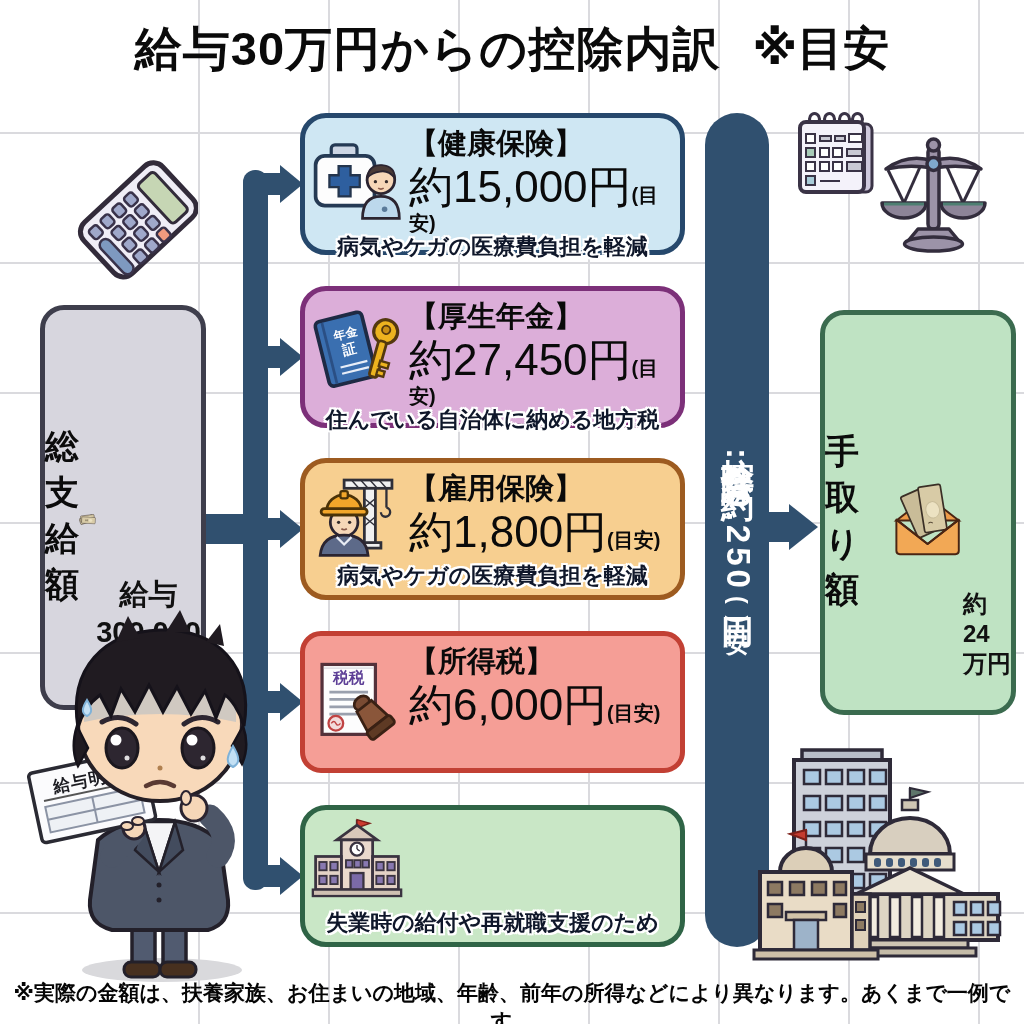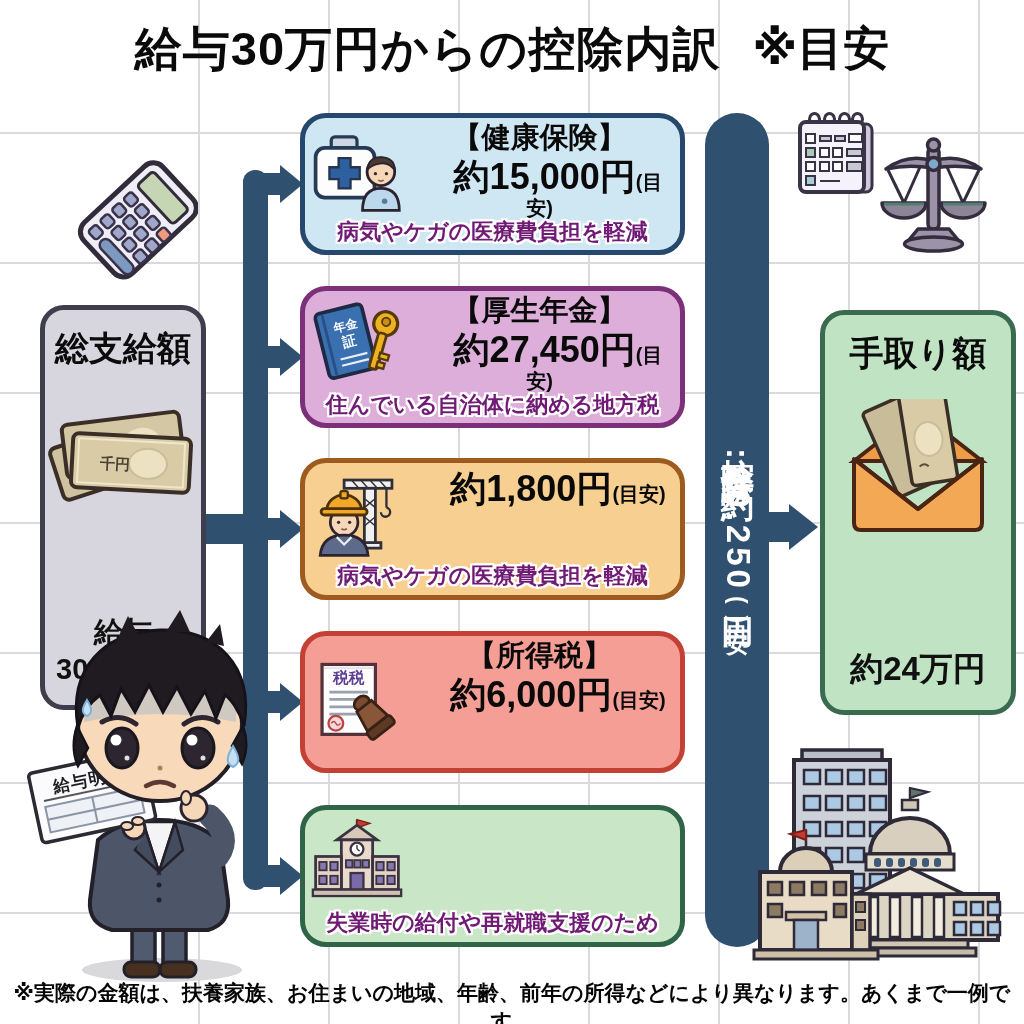--- a/index.html
+++ b/index.html
@@ -11,36 +11,36 @@
       repeating-linear-gradient(to right, transparent 0, transparent 128px, #dadade 128px, #dadade 130px),
       repeating-linear-gradient(to bottom, transparent 0, transparent 128px, #dadade 128px, #dadade 130px);
     background-position:70px 0, 0 4px;
   }
   .title-row{position:absolute;top:18px;left:0;width:100%;display:flex;justify-content:center;gap:32px;z-index:6;}
   .title-main{font-size:47px;font-weight:900;letter-spacing:1px;color:#0a0a0a;}
   .title-note{font-size:46px;font-weight:700;color:#0a0a0a;}
   svg{display:block;}
   .layer{position:absolute;z-index:1;}
   .connectors{position:absolute;left:0;top:0;z-index:2;pointer-events:none;}
-  .side-box{position:absolute;z-index:3;border:5px solid;border-radius:24px;display:flex;flex-direction:column;align-items:center;}
+  .side-box{position:absolute;z-index:3;border:5px solid;border-radius:24px;display:flex;align-items:center;}
   .side-box .hdr{font-size:34px;font-weight:900;margin-top:16px;color:#0b0b0b;}
   .src-box{left:40px;top:305px;width:166px;height:405px;background:#d7d6de;border-color:#3e3e4c;}
   .res-box{left:820px;top:310px;width:196px;height:405px;background:#bfe3c3;border-color:#3b6b4f;}
   .pay{margin-top:auto;margin-bottom:16px;text-align:center;font-size:29px;font-weight:900;line-height:1.3;}
-  .res-amount{margin-top:auto;margin-bottom:18px;font-size:33px;font-weight:900;}
+  .res-amount{margin-top:auto;margin-bottom:30px;font-size:24px;font-weight:900;}
   .dbox{position:absolute;left:300px;width:385px;height:142px;z-index:3;border:5px solid;border-radius:26px;
         display:grid;grid-template-columns:104px 1fr;grid-template-rows:1fr auto;}
   .dbox .icon-wrap{grid-column:1;grid-row:1;display:flex;align-items:center;justify-content:center;padding-top:4px;}
-  .dbox .content{grid-column:2;grid-row:1;text-align:center;padding-top:3px;padding-right:10px;}
+  .dbox .content{grid-column:2;grid-row:1;text-align:left;padding-top:9px;padding-right:10px;}
   .dbox .name{font-size:29px;font-weight:900;line-height:1.15;color:#0a0a0a;}
   .dbox .amt-line{margin-top:3px;line-height:1.1;}
-  .dbox .amount{font-size:36px;font-weight:700;color:#0a0a0a;margin-left:37px;}
+  .dbox .amount{font-size:44px;font-weight:400;color:#0a0a0a;}
   .dbox .note{font-size:20px;font-weight:900;color:#0a0a0a;}
   .dbox .desc{grid-column:1/3;grid-row:2;text-align:center;font-size:22px;font-weight:900;line-height:1.2;
-      padding:0 6px 9px 6px;color:#701a75;
+      padding:0 6px 9px 6px;color:#0f172a;
       text-shadow:-2px -2px 0 #fff,2px -2px 0 #fff,-2px 2px 0 #fff,2px 2px 0 #fff,0 -2px 0 #fff,0 2px 0 #fff,-2px 0 0 #fff,2px 0 0 #fff;}
   .total-bar{position:absolute;left:705px;top:113px;width:64px;height:834px;border-radius:32px;z-index:3;
       display:flex;align-items:center;justify-content:center;}
   .total-bar .vtext{writing-mode:vertical-rl;text-orientation:mixed;color:#fff;letter-spacing:4px;white-space:nowrap;}
   .total-bar .vmain{font-size:33px;font-weight:900;}
   .total-bar .vnote{font-size:23px;font-weight:900;}
   .footnote{position:absolute;top:979px;left:0;width:100%;text-align:center;font-size:21px;font-weight:900;z-index:6;color:#050505;}
   .calc{left:70px;top:156px;z-index:1;}
   .calendar{left:792px;top:110px;z-index:1;}
   .scales{left:876px;top:131px;z-index:1;}
@@ -240,26 +240,27 @@
           <circle cx="42" cy="58" r="1.8" fill="#332b2b"></circle>
         <path d="M33,65 q3,2 6,0" stroke="#8a5a4a" stroke-width="1.8" fill="none"></path>
         <path d="M17,46 a19,18 0 0 1 38,0 Z" fill="#f2a62a" stroke="#4a3208" stroke-width="3"></path>
         <rect x="11" y="43" width="50" height="7" rx="3.5" fill="#f2a62a" stroke="#4a3208" stroke-width="3"></rect>
         <rect x="32" y="24" width="8" height="8" rx="2" fill="#f2a62a" stroke="#4a3208" stroke-width="2.5"></rect>
         <path d="M10,94 Q12,72 36,72 Q60,72 62,94 Z" fill="#5d6a89" stroke="#2b2430" stroke-width="3"></path>
         <path d="M28,74 L36,82 L44,74" fill="none" stroke="#e8ecf4" stroke-width="2.5"></path>
       </svg>
     </div>
     <div class="content">
+      <div class="name">【雇用保険】</div>
       <div class="amt-line"><span class="amount">約1,800円</span><span class="note">(目安)</span></div>
     </div>
     <div class="desc">病気やケガの医療費負担を軽減</div>
   </div>
 
-  <div class="dbox" style="top: 631px; background: rgb(245, 158, 150); border-color: rgb(194, 64, 52);">
+  <div class="dbox" style="top: 631px; background: rgb(245, 158, 150); border-color: rgb(194, 64, 52); border-radius: 21px;">
     <div class="icon-wrap">
       <svg width="92" height="96" viewBox="0 0 100 100">
         <rect x="12" y="7" width="58" height="76" fill="#fdfdfd" stroke="#54313a" stroke-width="3.5"></rect>
         <line x1="14" y1="11" x2="68" y2="11" stroke="#d8d8de" stroke-width="1.5"></line>
         <text x="41" y="27" font-size="17" font-weight="bold" fill="#5d3f96" text-anchor="middle">税税</text>
         <g stroke="#9aa0ad" stroke-width="3">
           <line x1="20" y1="37" x2="62" y2="37"></line>
             <line x1="20" y1="45" x2="62" y2="45"></line>
           <line x1="20" y1="53" x2="62" y2="53"></line>
             <line x1="20" y1="61" x2="50" y2="61"></line>

